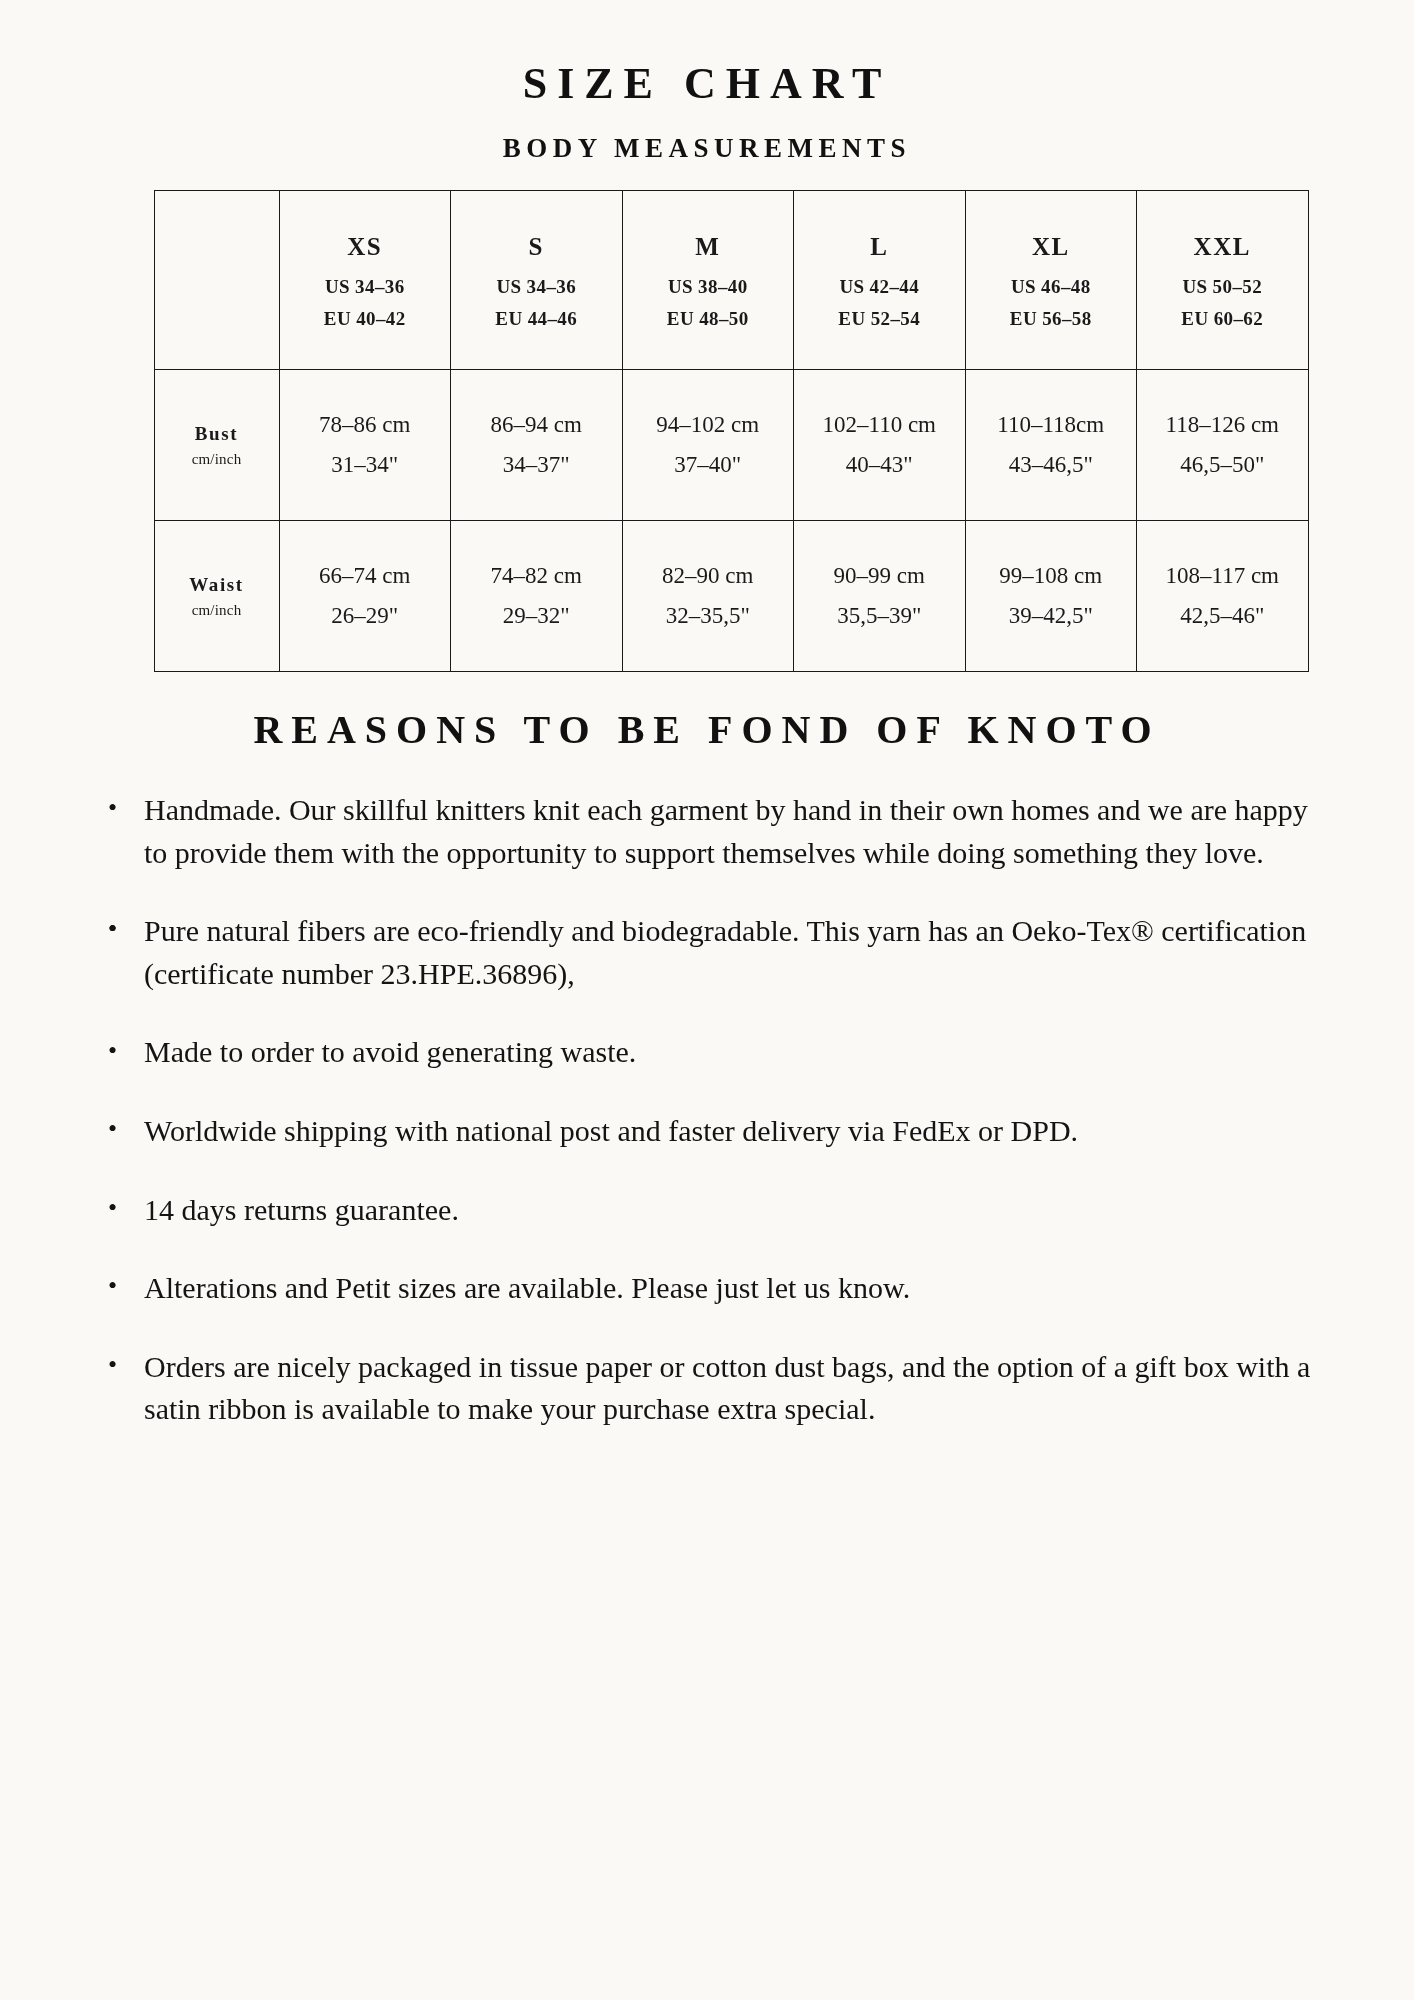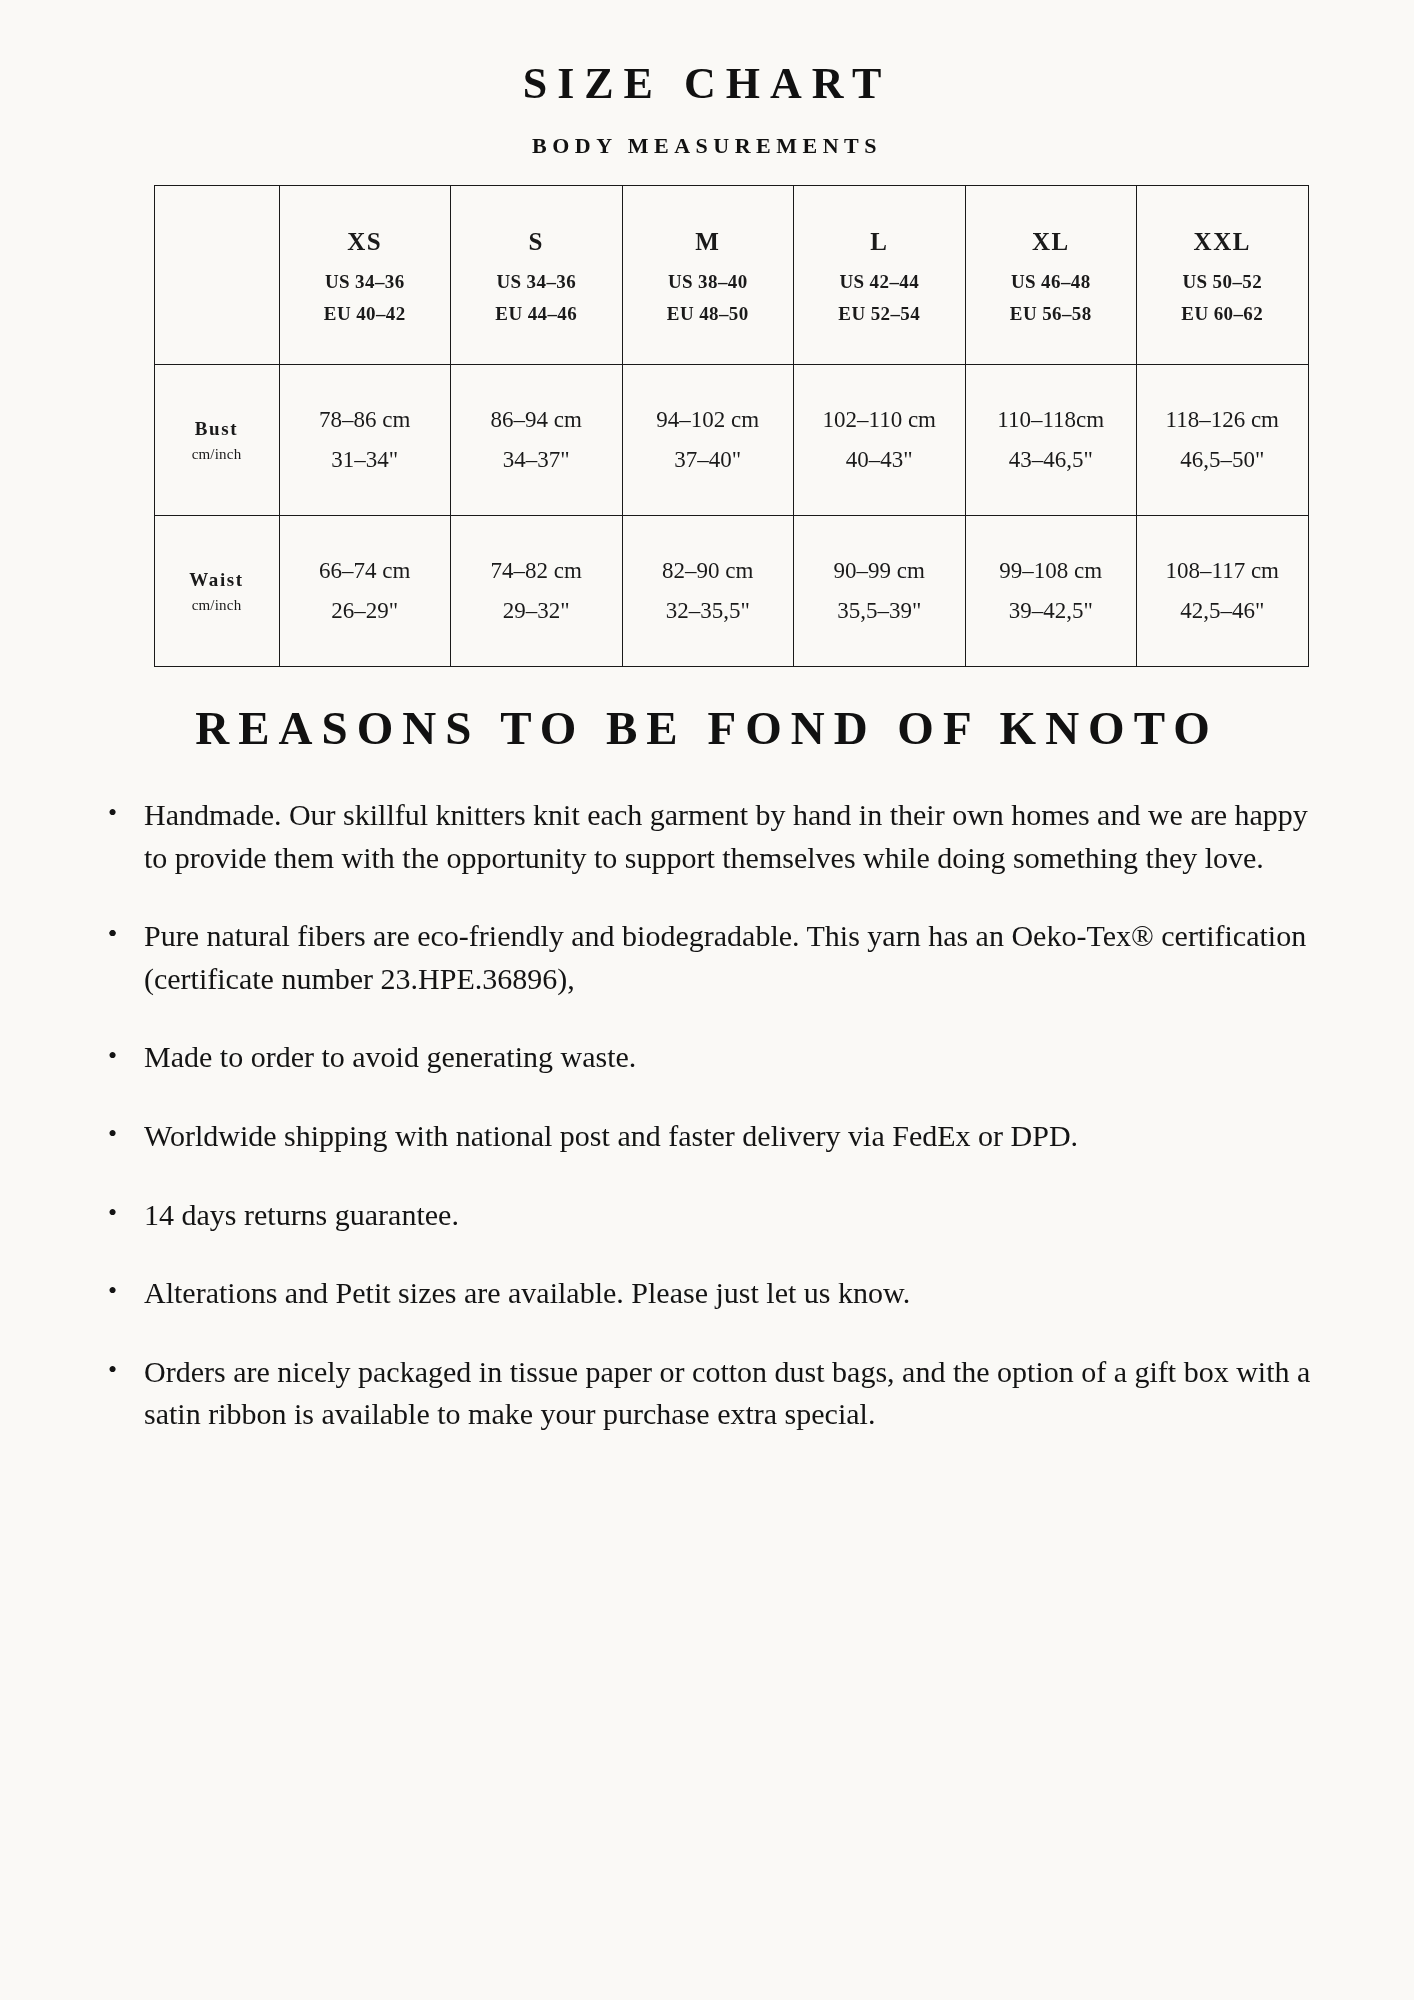--- a/index.html
+++ b/index.html
@@ -30,21 +30,21 @@
     font-size: 44px;
     font-weight: 700;
     letter-spacing: 10px;
     margin-top: 58px;
     margin-bottom: 12px;
     color: #111;
   }
   .subtitle {
     text-align: center;
     font-family: "Liberation Serif", serif;
-    font-size: 22px;
+    font-size: 27px;
     font-weight: 700;
     letter-spacing: 5.5px;
     margin-top: 24px;
     color: #111;
   }
 
   
   .table-wrap {
     margin: 26px auto 0 auto;
     width: 1155px;
@@ -100,21 +100,21 @@
     font-size: 23px;
     line-height: 1.75;
   }
   .data-cell .cm { display: block; }
   .data-cell .inch { display: block; }
 
   
   .reasons-title {
     text-align: center;
     font-family: "Liberation Serif", serif;
-    font-size: 47px;
+    font-size: 40px;
     font-weight: 700;
     letter-spacing: 9px;
     margin-top: 34px;
     color: #111;
   }
   ul.reasons {
     list-style: none;
     margin: 36px 0 0 0;
     padding: 0 78px 0 100px;
   }

